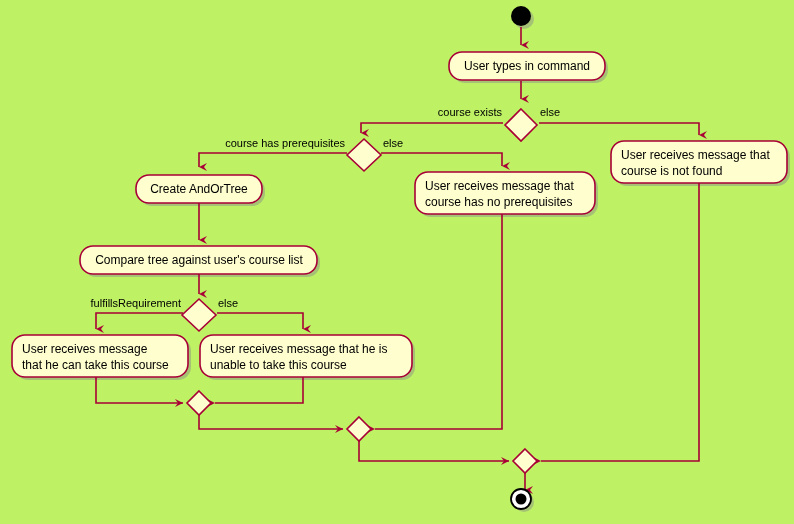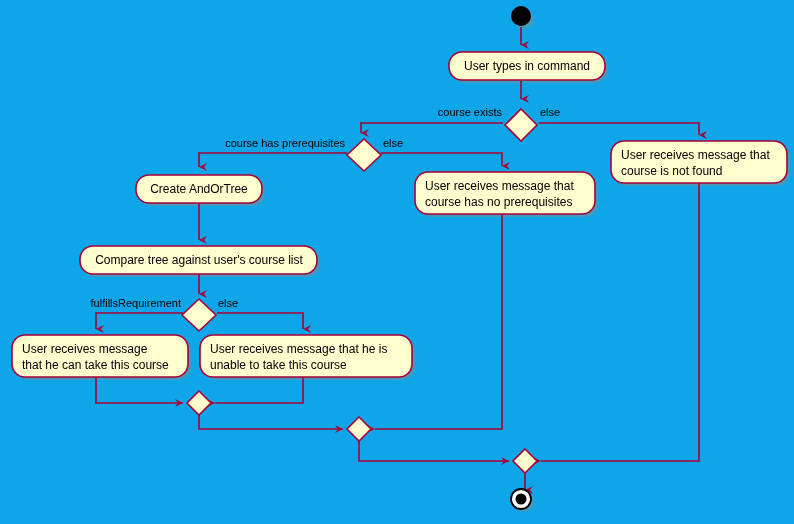--- a/index.html
+++ b/index.html
@@ -7,21 +7,21 @@
     padding: 0;
     background: #FFFFFF;
   }
   body {
     font-family: "Liberation Sans", sans-serif;
   }
   #diagram-canvas {
     position: relative;
     width: 794px;
     height: 524px;
-    background: #0ea5e9;
+    background: #bef264;
     overflow: hidden;
   }
   #diagram-svg {
     position: absolute;
     left: 0;
     top: 0;
     width: 794px;
     height: 524px;
   }
   .edge-label {

